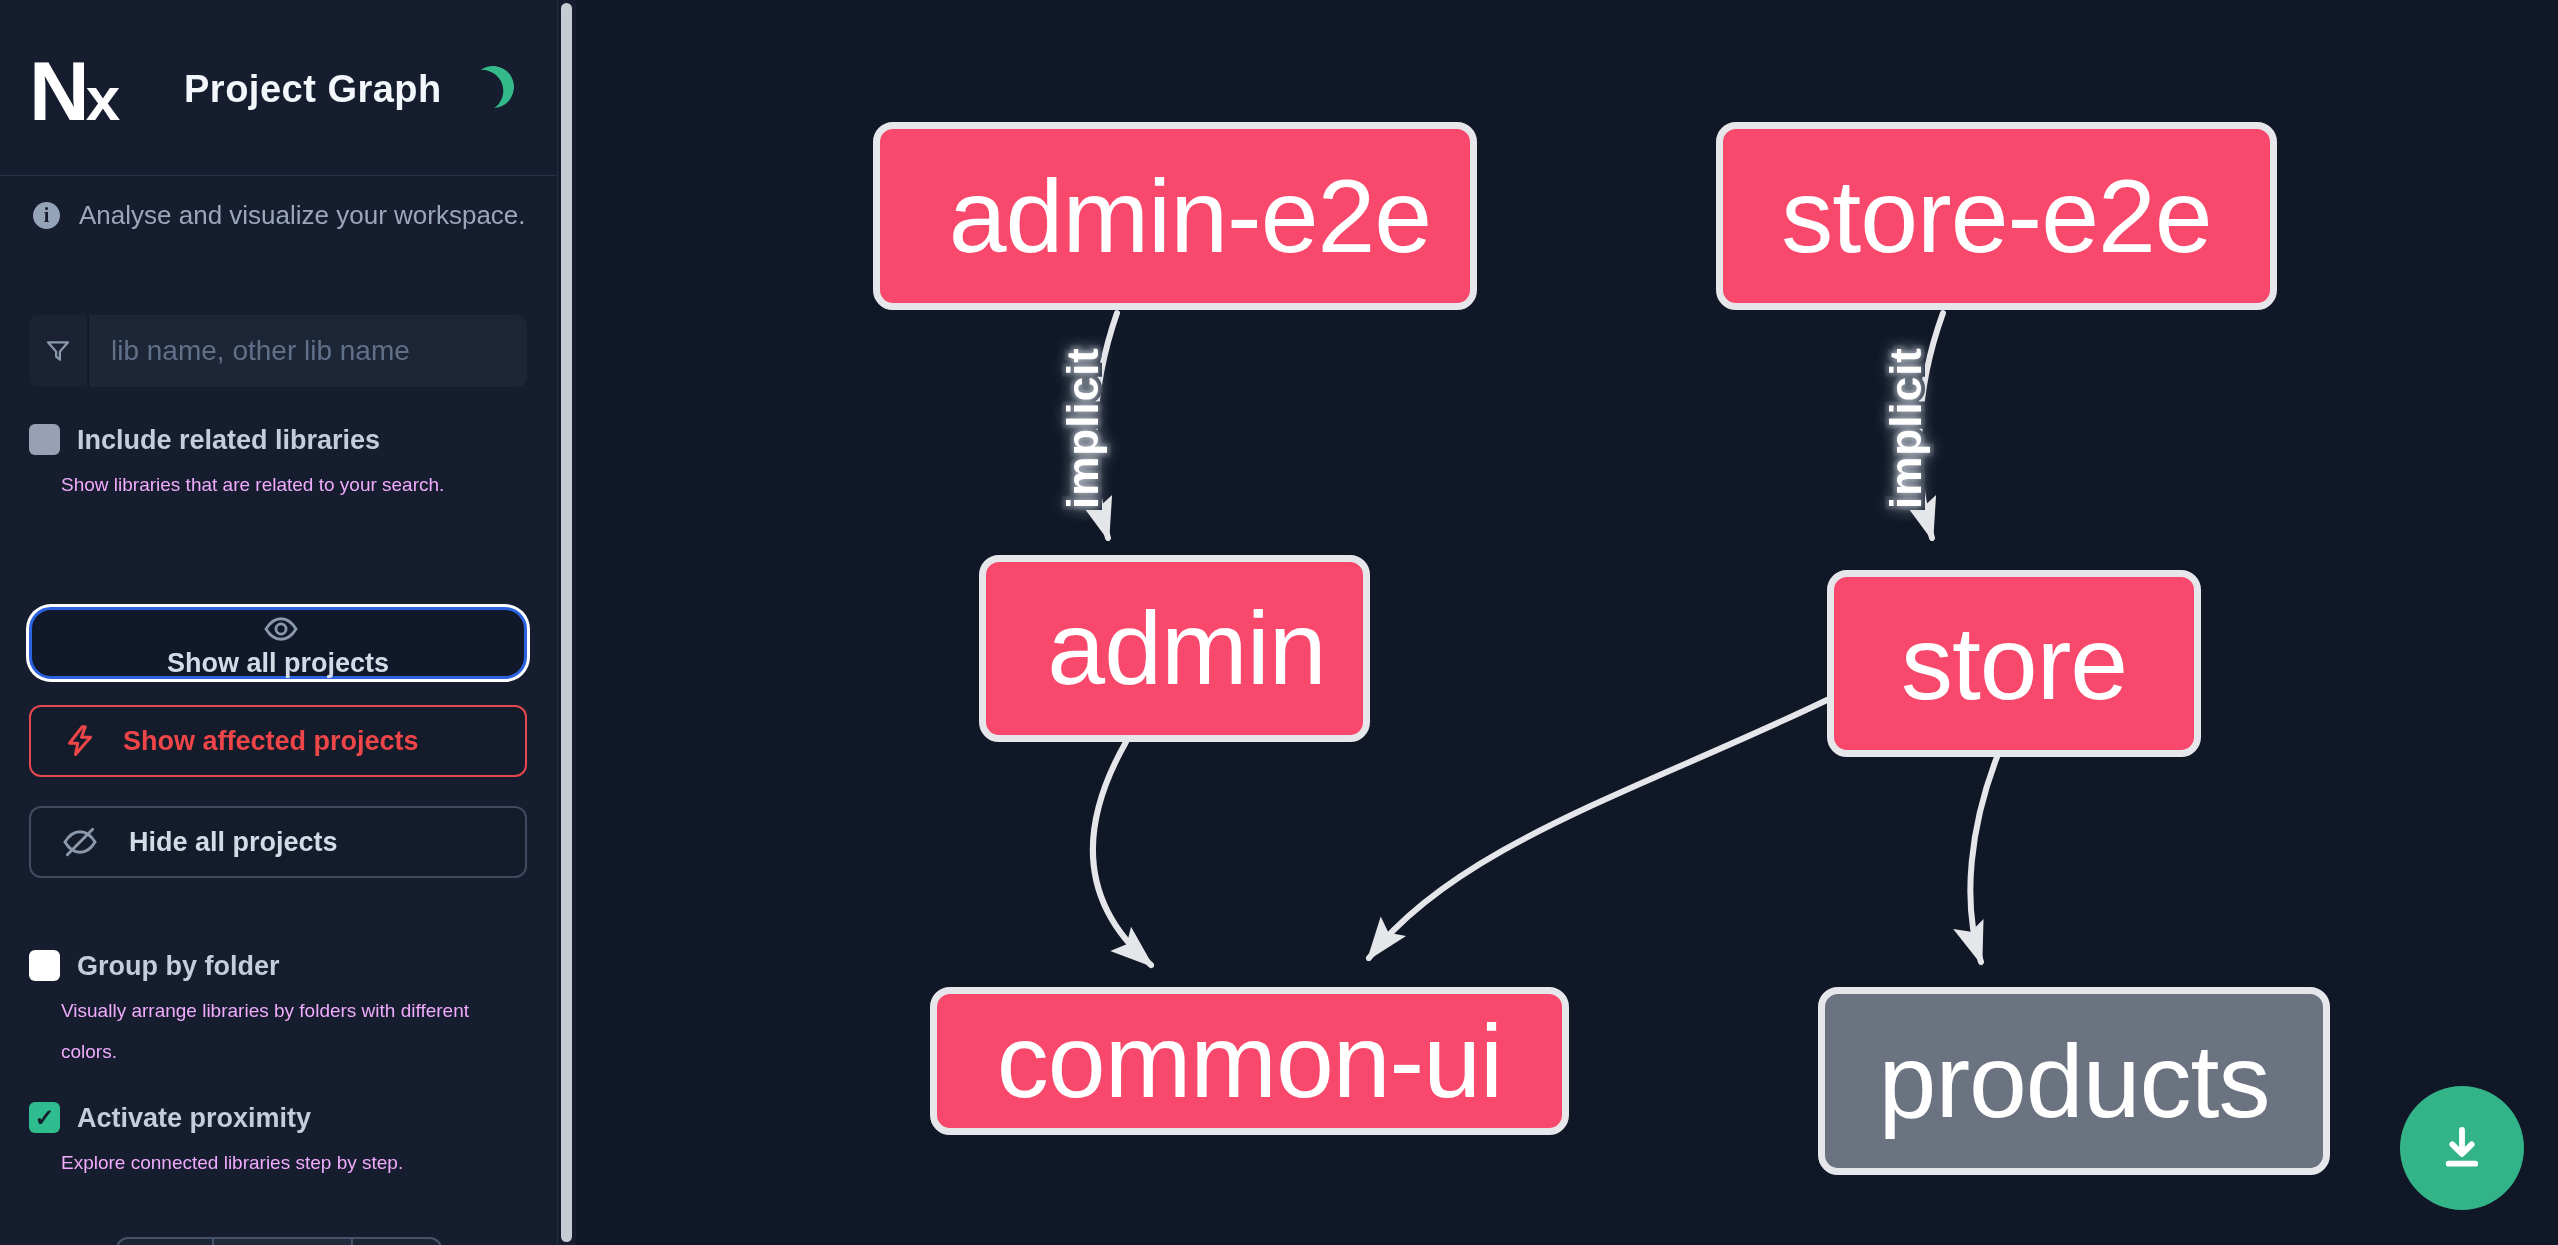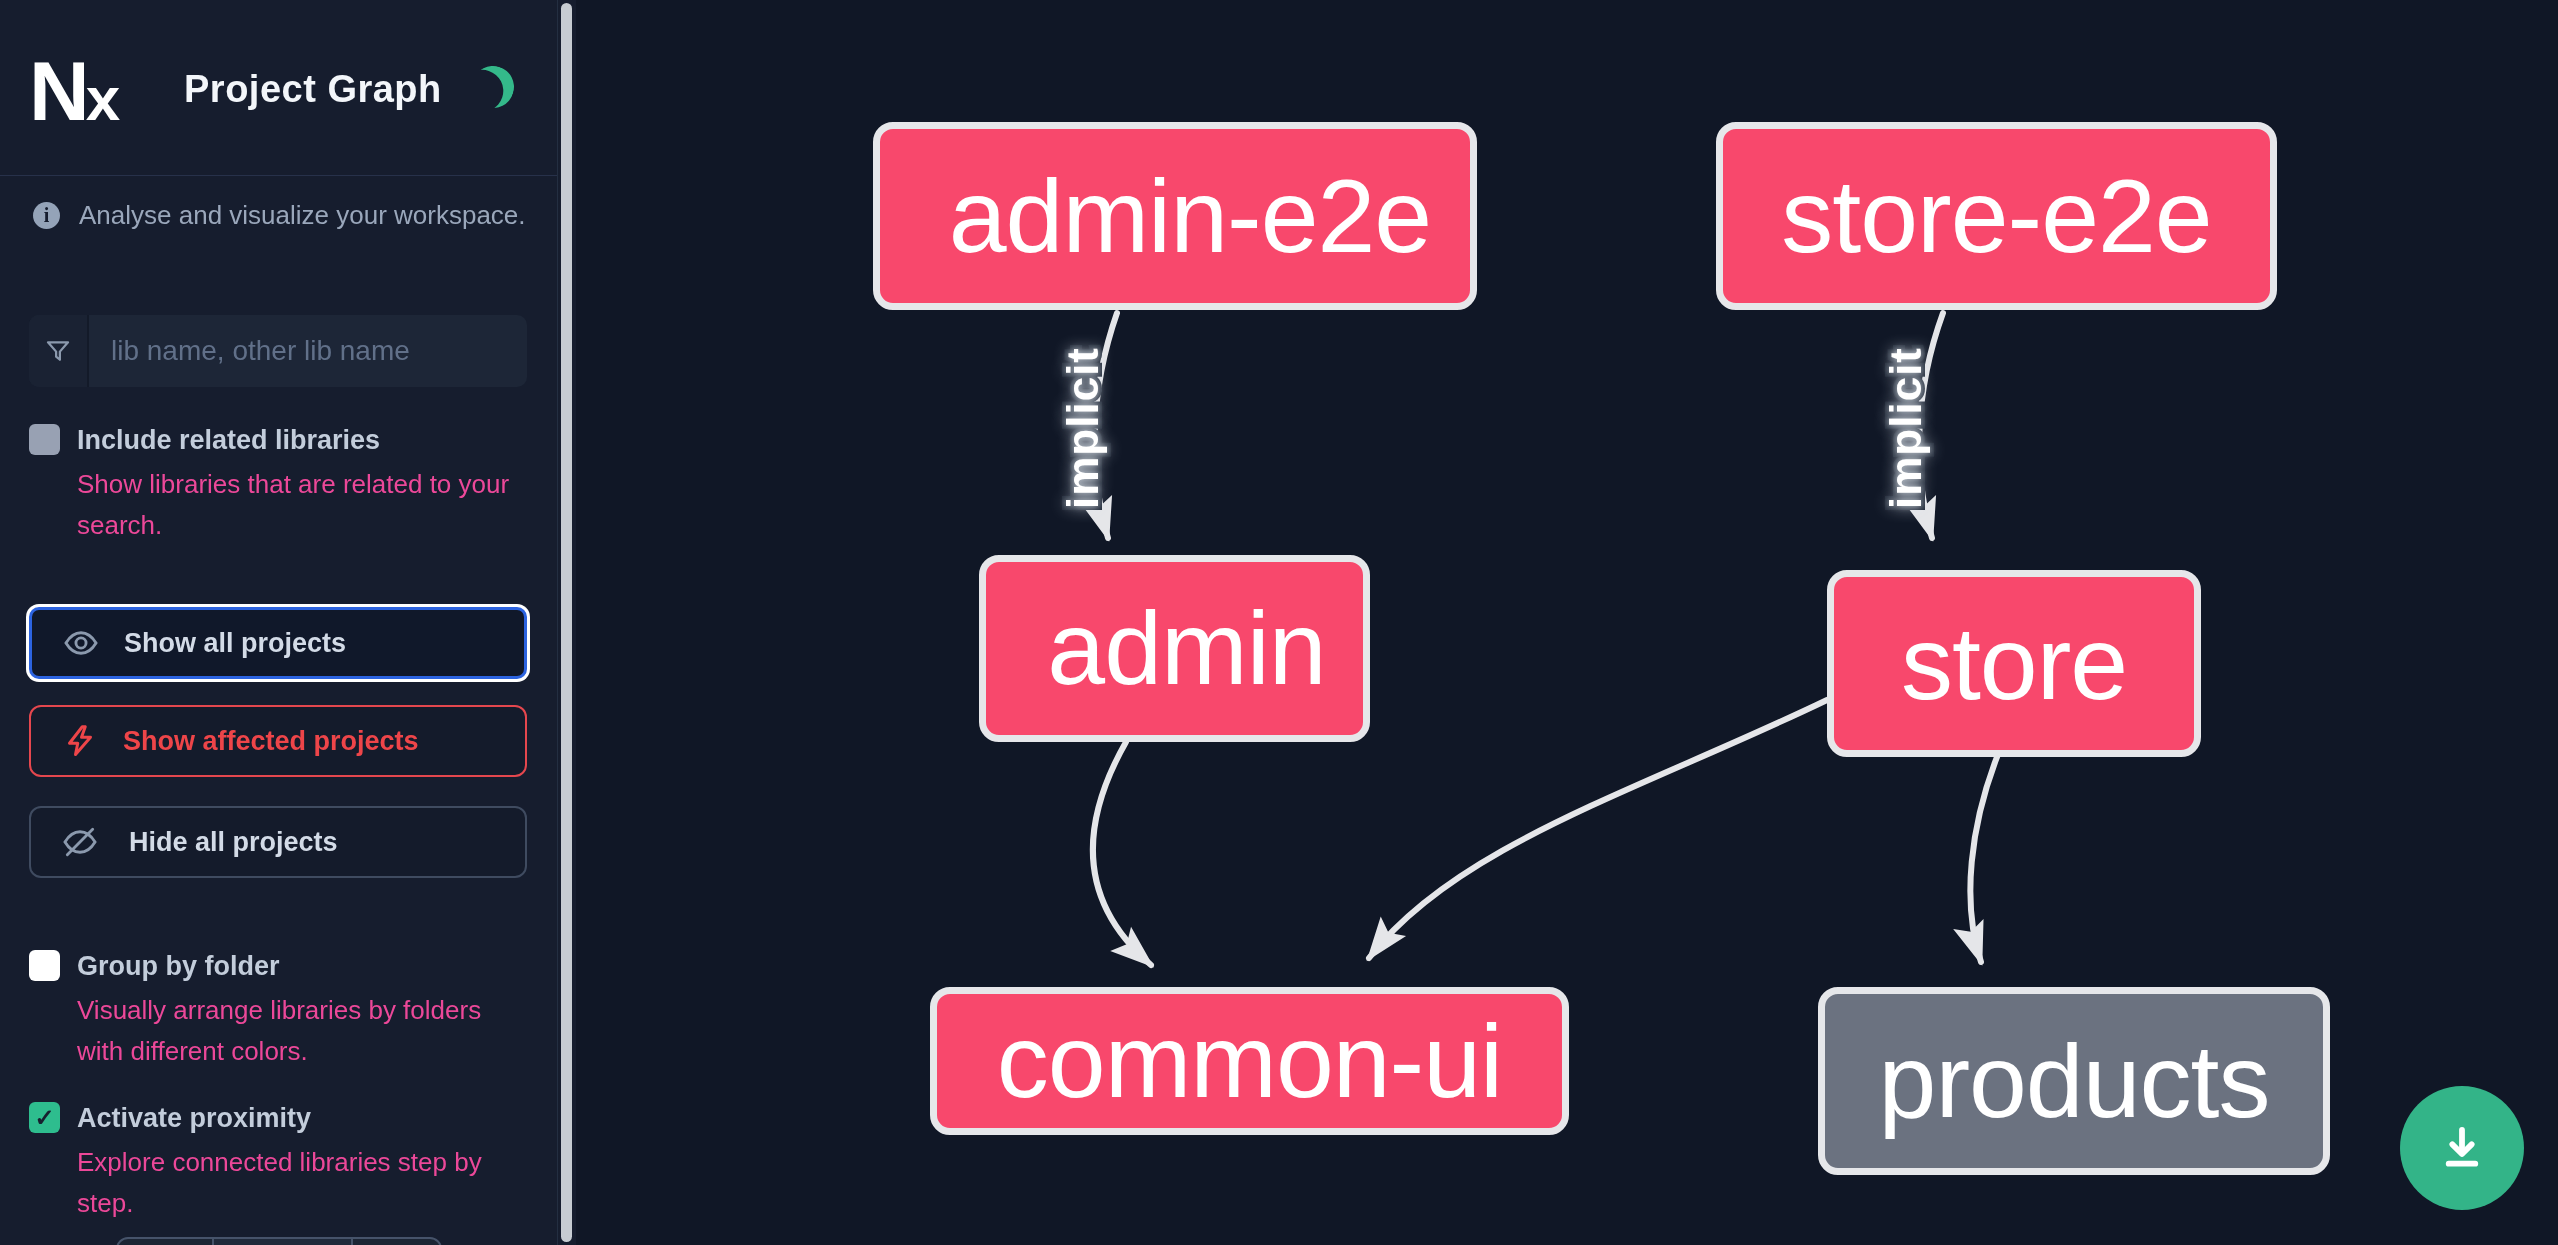--- a/index.html
+++ b/index.html
@@ -39,27 +39,27 @@
     font-size:28px; color:#cbd5e1; font-family:"Liberation Sans", sans-serif; }
   .search-input::placeholder { color:#617089; opacity:1; }
 
   .toggle-row { position:absolute; left:29px; width:505px; }
   .toggle-row .cb { position:absolute; left:0; top:2px; width:31px; height:31px; border-radius:6px; cursor:pointer; }
   .cb-gray  { background:#98a1b3; }
   .cb-white { background:#ffffff; }
   .cb-green { background:#2ebd8e; color:#17202f; font-size:24px; font-weight:900;
     display:flex; align-items:center; justify-content:center; }
   .toggle-label { margin-left:48px; font-size:27px; font-weight:700; color:#c3cddb; line-height:36px; }
-  .toggle-desc { margin-left:48px; margin-top:6px; width:440px; font-size:26px; color:#ec4899; line-height:41px; }
+  .toggle-desc { margin-left:32px; margin-top:6px; width:440px; font-size:19px; color:#f0abfc; line-height:41px; }
 
   .action-btn { position:absolute; left:29px; width:498px; height:72px; border-radius:12px;
     background:#141b2b; display:flex; align-items:center; cursor:pointer;
     font-size:27px; font-weight:700; color:#d3dbe7; }
   .action-btn .ai { width:38px; margin:0 24px 0 30px; display:flex; align-items:center; justify-content:center; flex:none; }
-  .btn-focused { border:3px solid #2c63e0; box-shadow:0 0 0 3px #ffffff; border-radius:10px; background:#10182a; }
+  .btn-focused { border:3px solid #2c63e0; box-shadow:0 0 0 3px #ffffff; border-radius:22px; background:#10182a;flex-direction:column; }
   .btn-affected { border:2px solid #e5474e; color:#ee4549; }
   .btn-default { border:2px solid #3f4b60;gap:6px; }
 
   .seg-control { position:absolute; left:116px; top:1237px; width:326px; height:30px;
     background:#1c2534; border:2px solid #46536a; border-radius:12px 12px 0 0; display:flex; }
   .seg { height:100%; cursor:pointer; }
   .seg + .seg { border-left:2px solid #46536a; }
   .seg:nth-child(1){ width:94px; } .seg:nth-child(2){ width:139px; background:#202a3b; } .seg:nth-child(3){ flex:1; }
 
   

